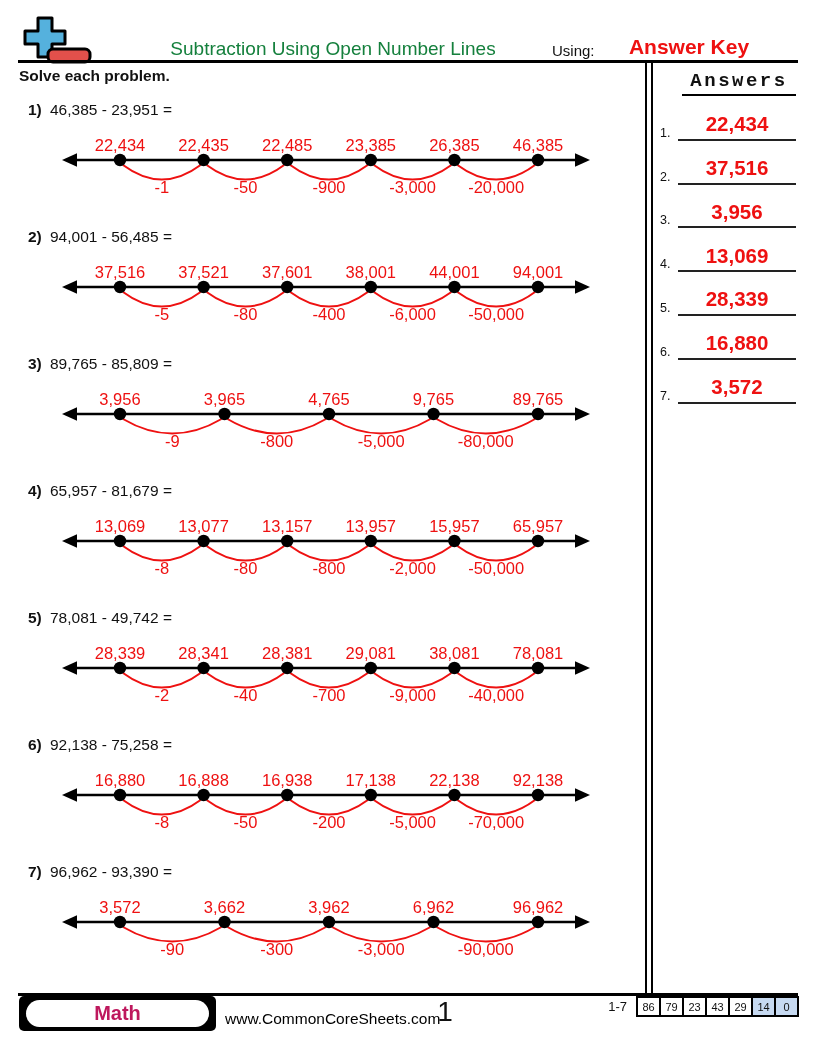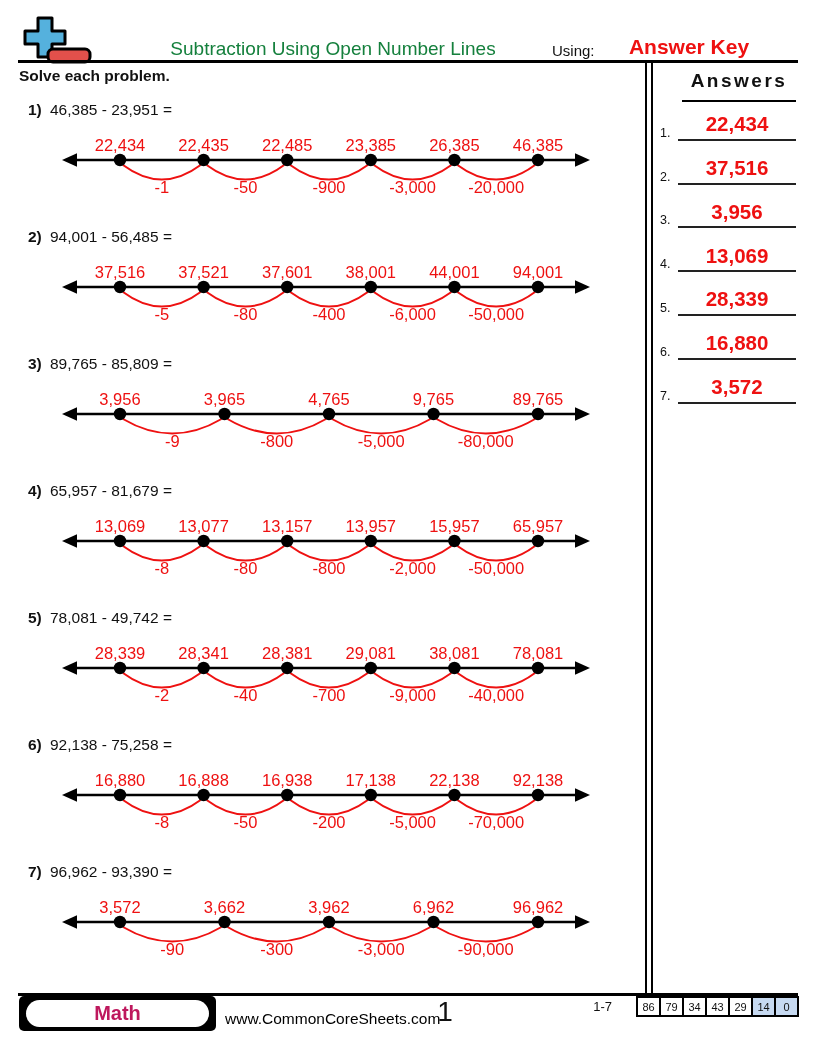--- a/index.html
+++ b/index.html
@@ -22,37 +22,37 @@
   .equation-row { display:flex; height:19px; font-size:15.5px; padding-left:8px; }
   .pnum { font-weight:bold; width:22px; }
   .numberline { display:block; margin-left:40px; margin-top:10px; }
   .numberline text { font-family:"Liberation Sans", sans-serif; }
 
   
   .divider { position:absolute; left:645px; top:63px; height:930px; width:8px;
              border-left:2.5px solid #000; border-right:2.5px solid #000; }
   .answers-heading { position:absolute; left:682px; top:70px; width:114px; text-align:center;
                      font-size:19px; font-weight:bold; letter-spacing:2.5px;
-                     border-bottom:2.5px solid #000; padding-bottom:8px; }
+                     border-bottom:2.5px solid #000; padding-bottom:2px;font-family:Liberation Mono, monospace; }
   .answers-list { position:absolute; left:660px; top:97px; width:136px; }
   .answer-row { height:43.8px; display:flex; align-items:flex-end; }
   .ans-num { font-size:12.5px; width:18px; padding-bottom:1px; }
   .ans-line { flex:1; border-bottom:2px solid #222; text-align:center; }
   .ans-val { display:inline-block; color:var(--red); font-weight:bold; font-size:20.5px; line-height:1; padding-bottom:4px; }
 
   
   .footer-rule { position:absolute; left:18px; right:18px; top:993px; height:2.5px; background:#000; }
   .math-badge { position:absolute; left:19px; top:996px; width:197px; height:35px; background:#000; border-radius:5px; }
   .math-badge-inner { position:absolute; left:7px; right:7px; top:4px; bottom:4px; background:#fff;
                       border-radius:14px; display:flex; align-items:center; justify-content:center;
                       font-size:20px; font-weight:bold; color:#be185d; }
   .website { position:absolute; left:225px; top:1010px; font-size:15.5px; color:#000000; }
   .page-num { position:absolute; left:418px; top:996px; width:54px; text-align:center; font-size:28px; }
   .score-row { position:absolute; right:17px; top:996px; display:flex; align-items:flex-start; }
-  .score-label { font-size:13px; margin-right:24px; margin-top:3px; }
+  .score-label { font-size:13px; margin-right:9px; margin-top:3px; }
   .score-cell { width:25px; height:21px; border:2px solid #000; display:flex; align-items:center;
                 justify-content:center; font-size:11px; background:#fff; }
   .score-cell + .score-cell { margin-left:-2px; }
   .score-cell.highlight { background:var(--hl); }
 </style>
 </head>
 <body>
 
 <div class="page">
 
@@ -330,21 +330,21 @@
   <div class="math-badge">
     <div class="math-badge-inner">Math</div>
   </div>
   <div class="website">www.CommonCoreSheets.com</div>
   <div class="page-num">1</div>
   <div class="score-row">
     <span class="score-label">1-7</span>
     <span id="score-cells" style="display:flex">
         <div class="score-cell">86</div>
         <div class="score-cell">79</div>
-        <div class="score-cell">34</div>
+        <div class="score-cell">23</div>
         <div class="score-cell">43</div>
         <div class="score-cell">29</div>
         <div class="score-cell highlight">14</div>
         <div class="score-cell highlight">0</div>
       </span>
   </div>
 
 </div>
 
 </body></html>

